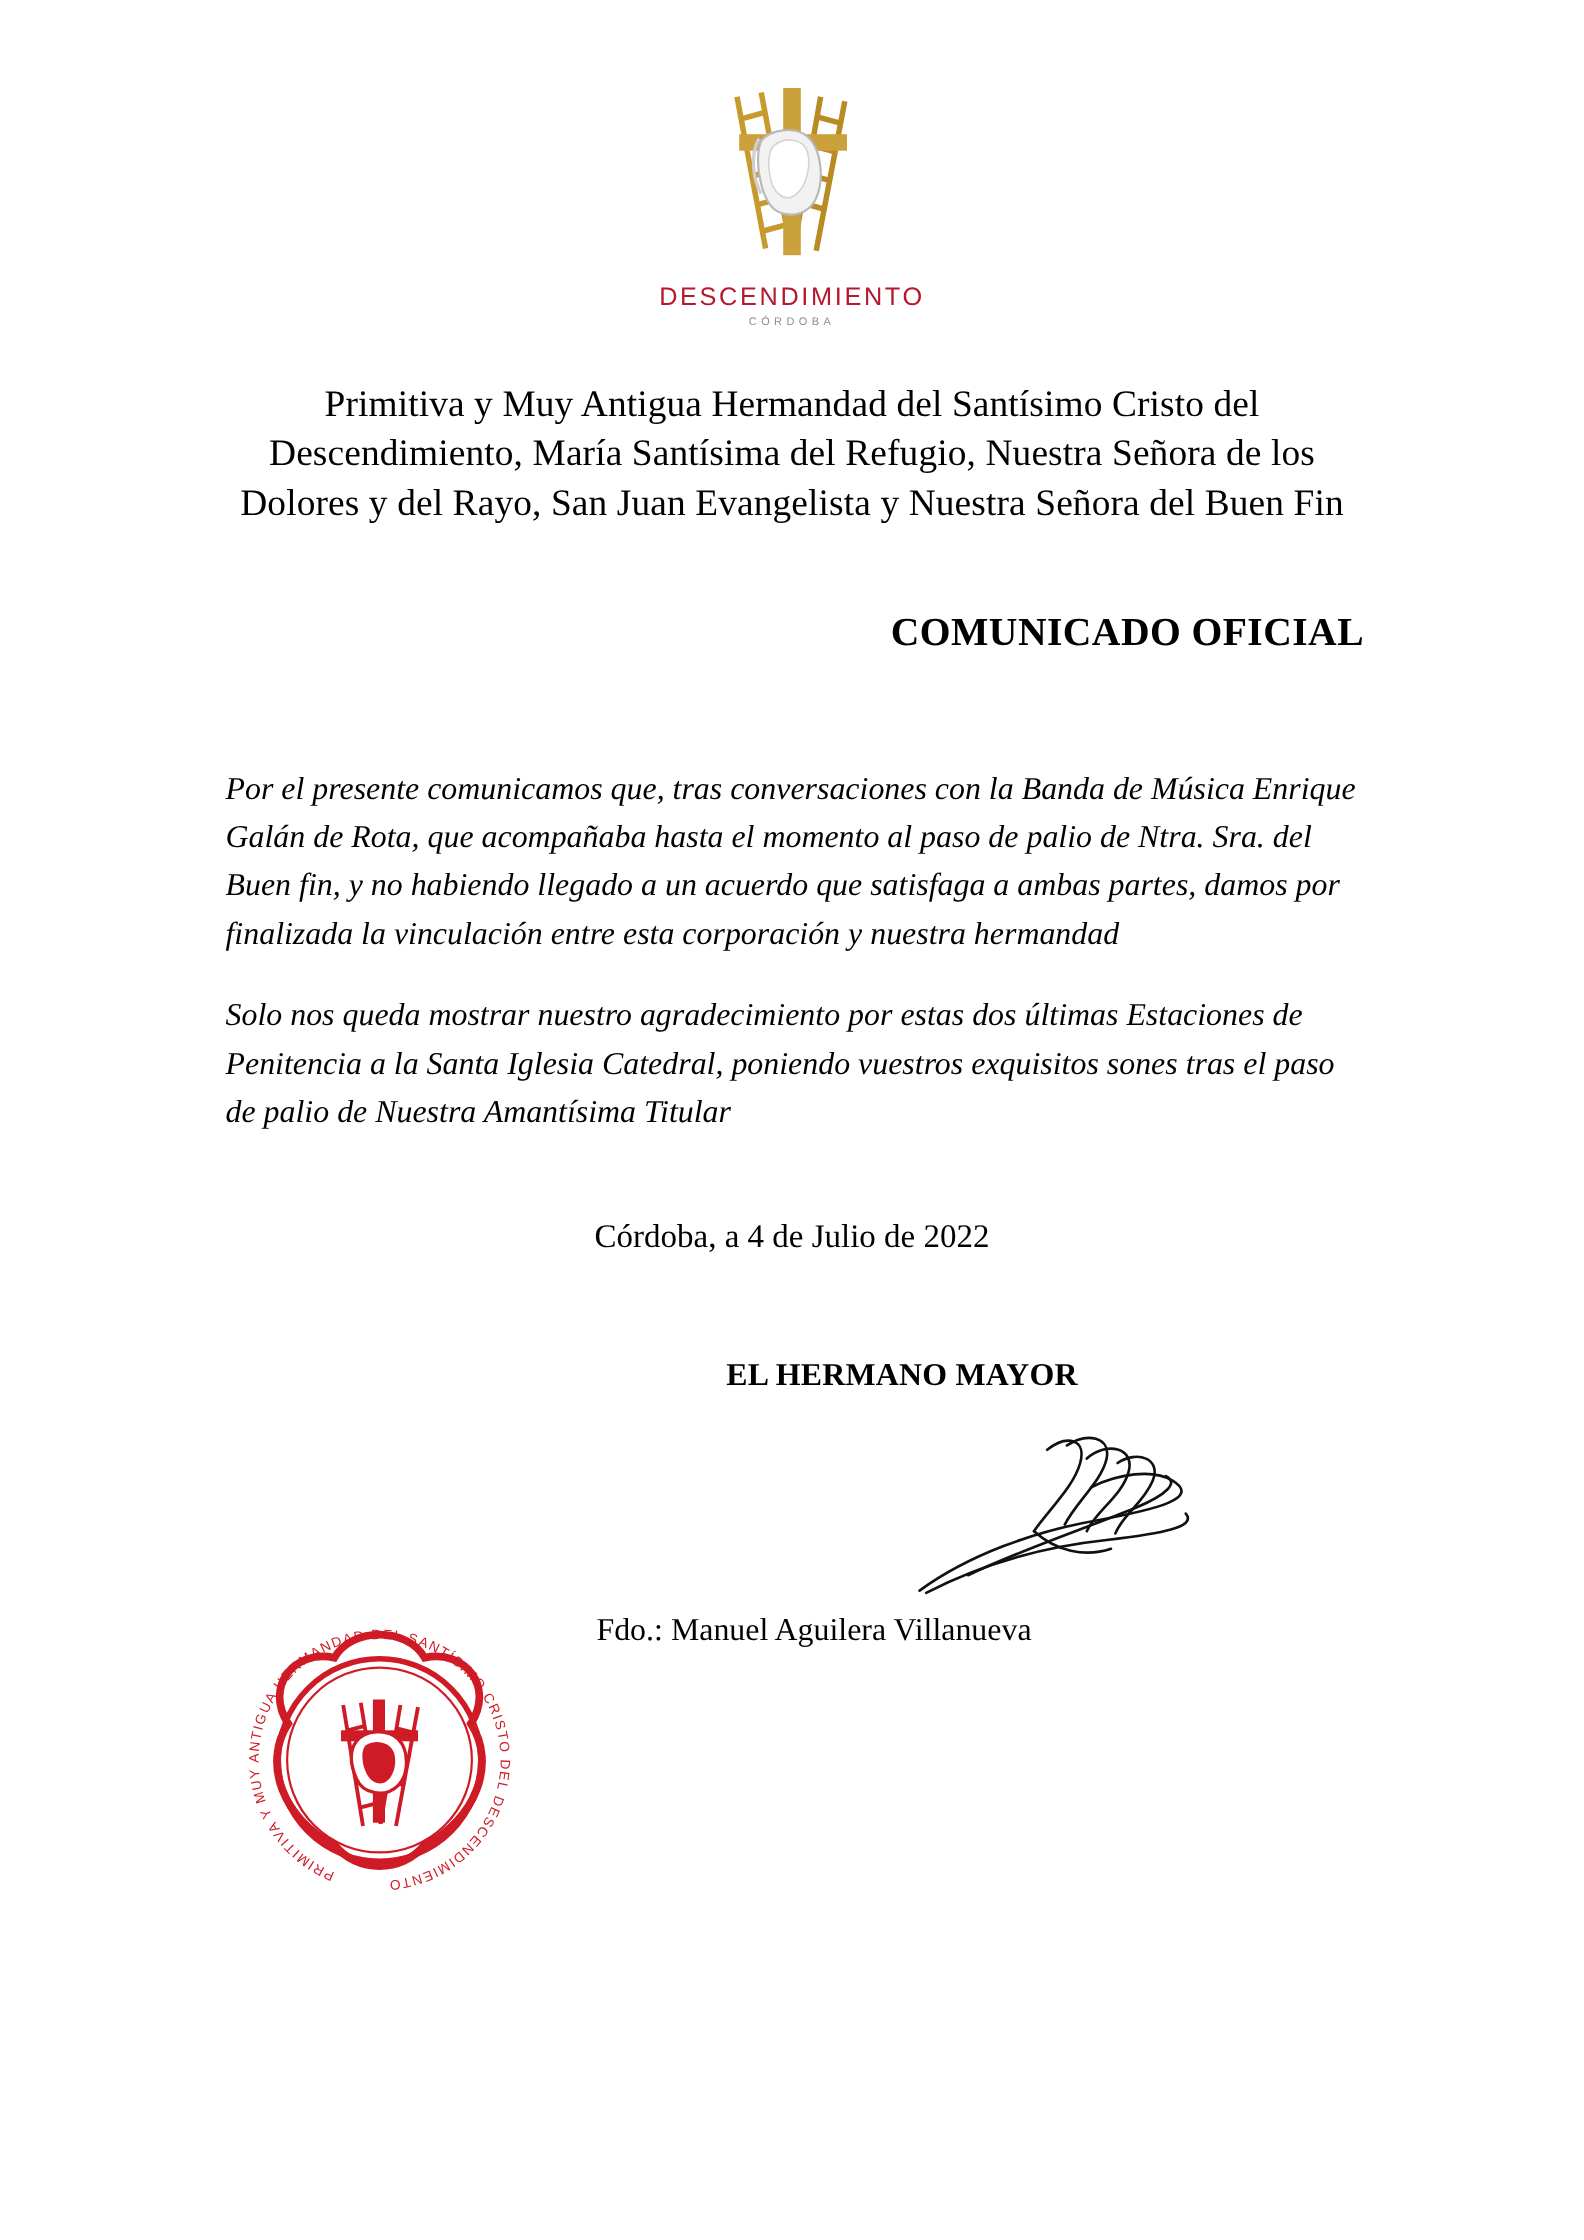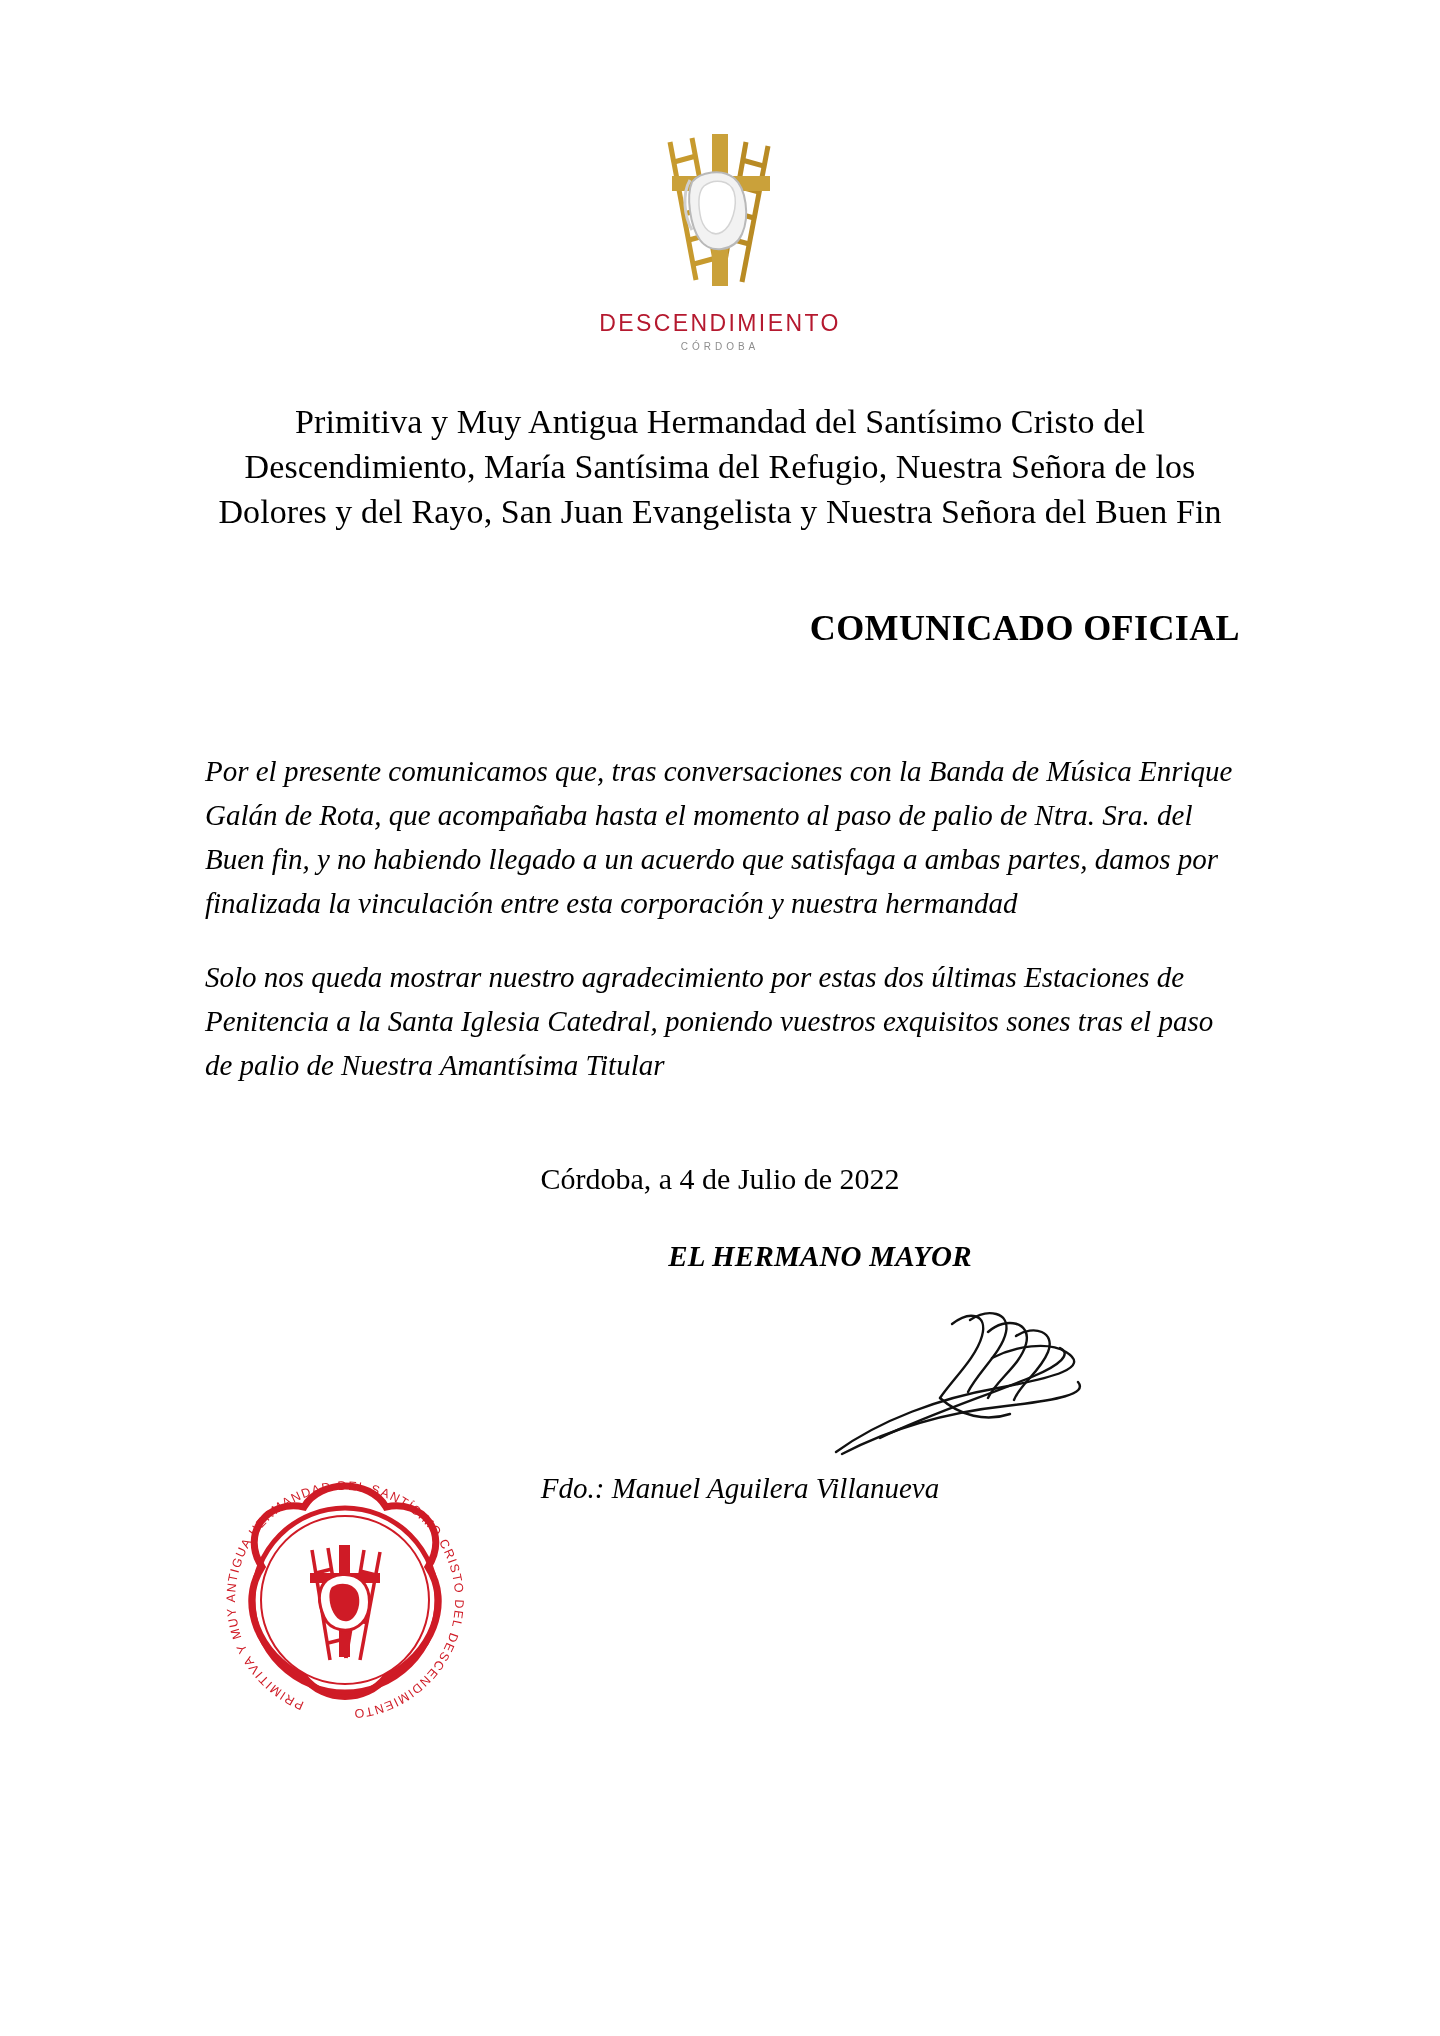--- a/index.html
+++ b/index.html
@@ -19,21 +19,21 @@
   .page {
     position: relative;
     width: 1440px;
     height: 2036px;
     box-sizing: border-box;
     padding: 0 200px;
   }
 
   
   .logo-block {
-    padding-top: 120px;
+    padding-top: 66px;
     display: flex;
     flex-direction: column;
     align-items: center;
   }
   .logo-emblem {
     width: 180px;
     height: 180px;
     position: relative;
   }
   .logo-emblem svg { display: block; }
@@ -90,23 +90,22 @@
 
   .place-date {
     margin-top: 75px;
     text-align: center;
     font-size: 30px;
   }
 
   
   .sig-area {
     position: relative;
-    margin-top: 44px;
+    margin-top: 92px;
     height: 330px;
-    font-style: italic;
   }
   .sig-role {
     text-align: center;
     font-size: 29px;
     font-weight: bold;
     letter-spacing: 0.2px;
     padding-left: 200px;
   }
   .sig-mark {
     position: absolute;

